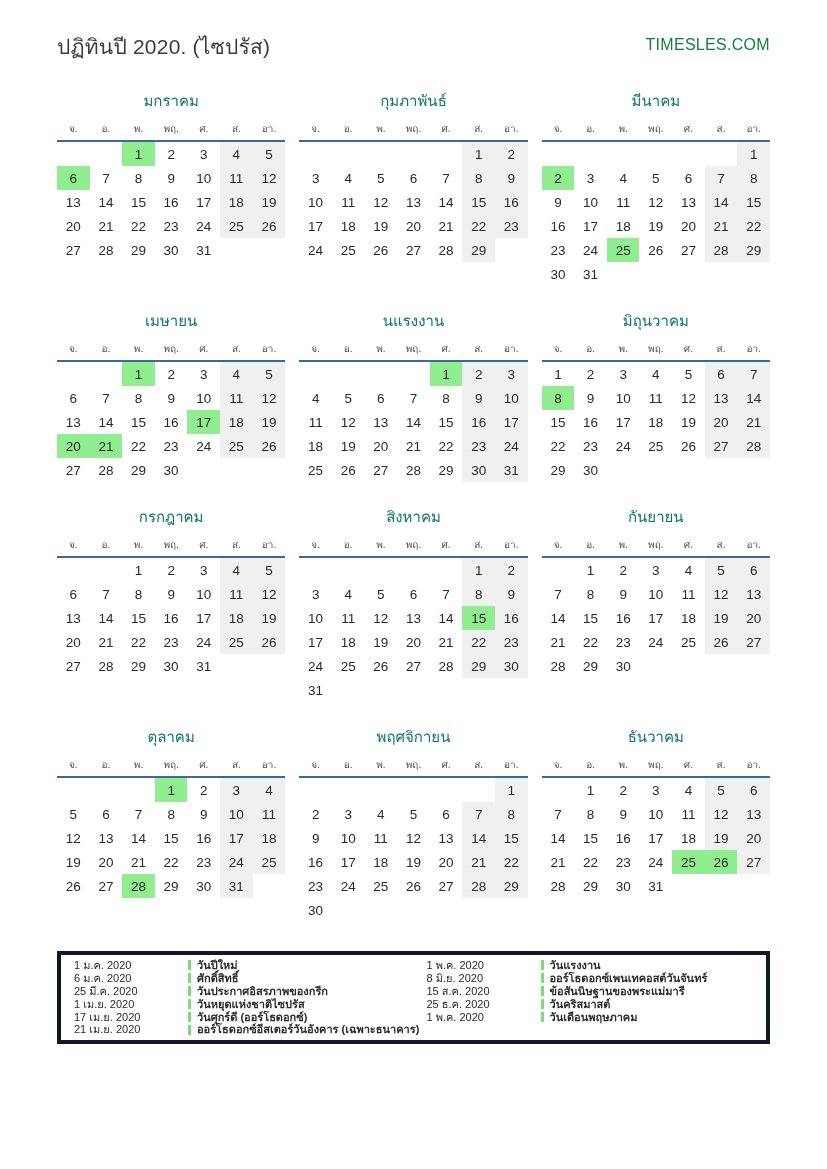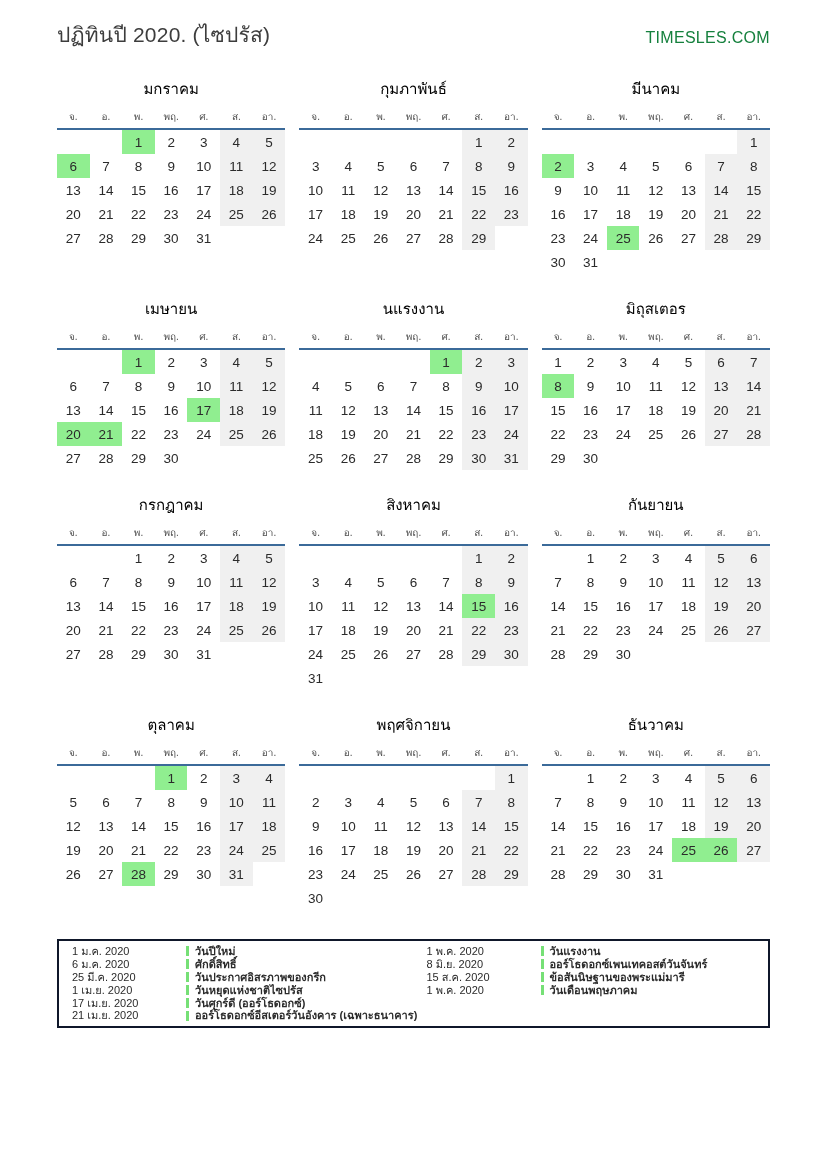--- a/index.html
+++ b/index.html
@@ -2,46 +2,46 @@
 <html><head>
 <meta charset="utf-8">
 <style>
   html,body{margin:0;padding:0;background:#ffffff;}
   body{
     width:827px;height:1169px;overflow:hidden;
     font-family:"Liberation Sans",sans-serif;
     -webkit-font-smoothing:antialiased;
   }
   .page{padding:18px 57px 0 57px;}
-  .topbar{display:flex;justify-content:space-between;align-items:center;margin-bottom:20px;}
+  .topbar{display:flex;justify-content:space-between;align-items:flex-start;margin-bottom:20px;margin-top:12px;}
   .page-title{font-size:21px;color:#3d3d3d;letter-spacing:.2px;}
   .site-link{font-size:16px;color:#15803d;text-decoration:none;margin-top:6px;letter-spacing:.3px;}
   .months-grid{
     display:grid;grid-template-columns:repeat(3,1fr);
     column-gap:14px;align-items:start;
   }
   .month{margin-bottom:17px;}
   .month-title{
-    text-align:center;color:#000000;font-size:15px;
+    text-align:center;color:#0f766e;font-size:15px;
     padding:6px 0 8px 0;
   }
   table.cal{border-collapse:collapse;width:100%;table-layout:fixed;}
   table.cal th{
     font-size:10px;font-weight:normal;color:#4f4f4f;
     padding:0 0 4px 0;text-align:center;
     border-bottom:2px solid #3b6a99;
   }
   table.cal td{
     height:24px;text-align:center;vertical-align:middle;
     font-size:13.5px;color:#2b2b2b;padding:0;
   }
   td.wk{background:#f0f0f0;}
   td.hol{background:#90ee90;}
   .legend-box{
-    margin-top:12px;border:2px solid #0f172a;
+    margin-top:12px;border:4px solid #0f172a;
     padding:4px 0 4px 0;display:flex;
   }
   .legend-col{width:50%;}
   .legend-row{display:flex;align-items:center;line-height:12.9px;height:12.9px;}
   .legend-date{font-size:11px;color:#2b2b2b;width:100px;padding-left:13px;flex:none;}
   .legend-bar{
     display:inline-block;width:3px;height:10px;background:#76e076;
     margin:0 6px 0 14px;flex:none;
   }
   .legend-label{font-size:11px;color:#2b2b2b;white-space:nowrap;font-weight:bold;}
@@ -375,21 +375,21 @@
               <td>27</td>
               <td>28</td>
               <td>29</td>
               <td class="wk">30</td>
               <td class="wk">31</td>
             </tr>
           </tbody>
         </table>
       </div>
       <div class="month">
-        <div class="month-title">มิถุสเตอร</div>
+        <div class="month-title">มิถุนวาคม</div>
         <table class="cal">
           <thead>
             <tr>
               <th>จ.</th>
               <th>อ.</th>
               <th>พ.</th>
               <th>พฤ.</th>
               <th>ศ.</th>
               <th>ส.</th>
               <th>อา.</th>
@@ -885,20 +885,25 @@
           <span class="legend-date">8 มิ.ย. 2020</span>
           <span class="legend-bar"></span>
           <span class="legend-label">ออร์โธดอกซ์เพนเทคอสต์วันจันทร์</span>
         </div>
         <div class="legend-row">
           <span class="legend-date">15 ส.ค. 2020</span>
           <span class="legend-bar"></span>
           <span class="legend-label">ข้อสันนิษฐานของพระแม่มารี</span>
         </div>
         <div class="legend-row">
+          <span class="legend-date">25 ธ.ค. 2020</span>
+          <span class="legend-bar"></span>
+          <span class="legend-label">วันคริสมาสต์</span>
+        </div>
+        <div class="legend-row">
           <span class="legend-date">1 พ.ค. 2020</span>
           <span class="legend-bar"></span>
           <span class="legend-label">วันเดือนพฤษภาคม</span>
         </div>
       </div>
   </div>
 
 </div>
 
 </body></html>

